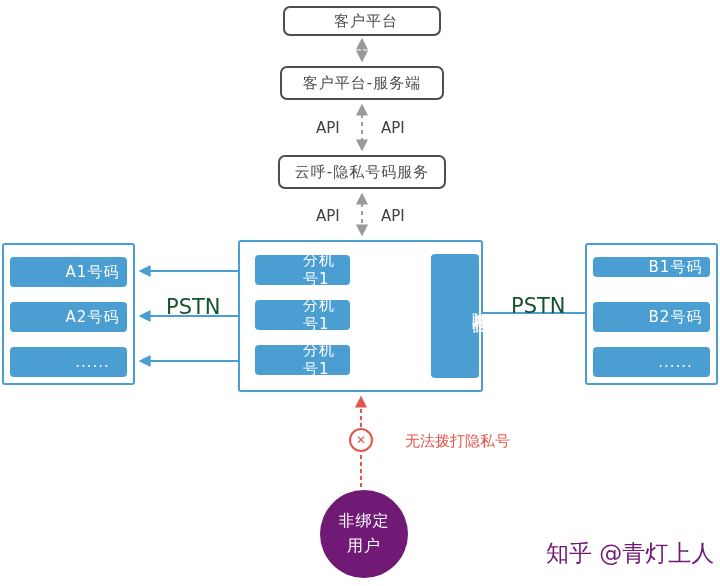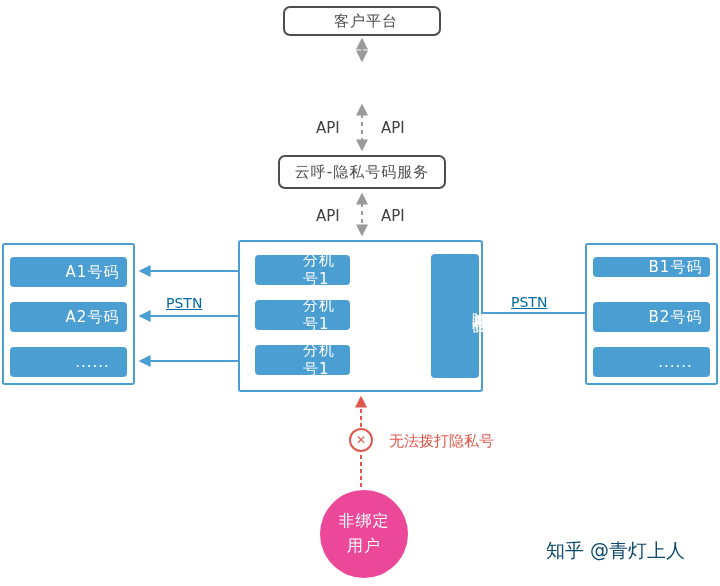--- a/index.html
+++ b/index.html
@@ -42,59 +42,59 @@
     letter-spacing:1px;
     padding-left:48px;
   }
   .privacy-node {
     writing-mode:vertical-rl;
     text-orientation:upright;
     letter-spacing:3px;
   }
   .pstn-label {
     position:absolute;
-    color:#0369a1;
-    font-size:14px;
-    text-decoration:underline;
+    color:#14532d;
+    font-size:21px;
   }
   .err-label {
     position:absolute;
     color:#e2574d;
     font-size:15px;
+    margin-left:16px;
   }
   .x-badge {
     position:absolute;
     left:349px; top:428px;
     width:24px; height:24px;
     border:2px solid #e2574d;
     border-radius:50%;
     background:#fff;
     color:#e2574d;
     display:flex; align-items:center; justify-content:center;
     font-size:12px; font-weight:bold;
   }
   .user-circle {
     position:absolute;
     left:320px; top:490px;
     width:88px; height:88px;
-    background:#ec4899;
+    background:#701a75;
     border-radius:50%;
     color:#ffffff;
     display:flex; align-items:center; justify-content:center;
     text-align:center;
     font-size:16px;
     line-height:1.55;
     letter-spacing:1px;
   }
   .user-circle span { display:block; width:56px; }
   .watermark {
     position:absolute;
     left:546px; top:538px;
-    color:#0c4a6e;
-    font-size:19px;
+    color:#701a75;
+    font-size:23px;
   }
   svg.connectors { position:absolute; left:0; top:0; }
 </style>
 </head>
 <body>
 
 <div class="abs" style="left:0;top:0;width:720px;height:586px;">
 
   <svg class="connectors" width="720" height="586" viewBox="0 0 720 586">
     <defs>
@@ -122,20 +122,21 @@
     <line x1="238" y1="361" x2="141" y2="361" stroke="#4b9ed2" stroke-width="2" marker-end="url(#arrow-blue)"></line>
 
     <line x1="471" y1="313" x2="585" y2="313" stroke="#4b9ed2" stroke-width="2"></line>
 
     <line x1="361" y1="427" x2="361" y2="398" stroke="#e2574d" stroke-width="2" stroke-dasharray="4 3" marker-end="url(#arrow-red)"></line>
     <line x1="361" y1="487" x2="361" y2="454" stroke="#e2574d" stroke-width="2" stroke-dasharray="4 3"></line>
   </svg>
 
   <div class="flow-box" style="left:283px;top:6px;width:158px;height:30px;padding-left:8px;">客户平台</div>
 
+  <div class="flow-box" style="left:280px;top:66px;width:164px;height:34px;">客户平台-服务端</div>
 
   <div class="api-label" style="left:316px;top:119px;">API</div>
   <div class="api-label" style="left:381px;top:119px;">API</div>
 
   <div class="flow-box" style="left:278px;top:155px;width:168px;height:34px;">云呼-隐私号码服务</div>
 
   <div class="api-label" style="left:316px;top:207px;">API</div>
   <div class="api-label" style="left:381px;top:207px;">API</div>
 
   <div class="container-box" style="left:238px;top:240px;width:245px;height:152px;"></div>

